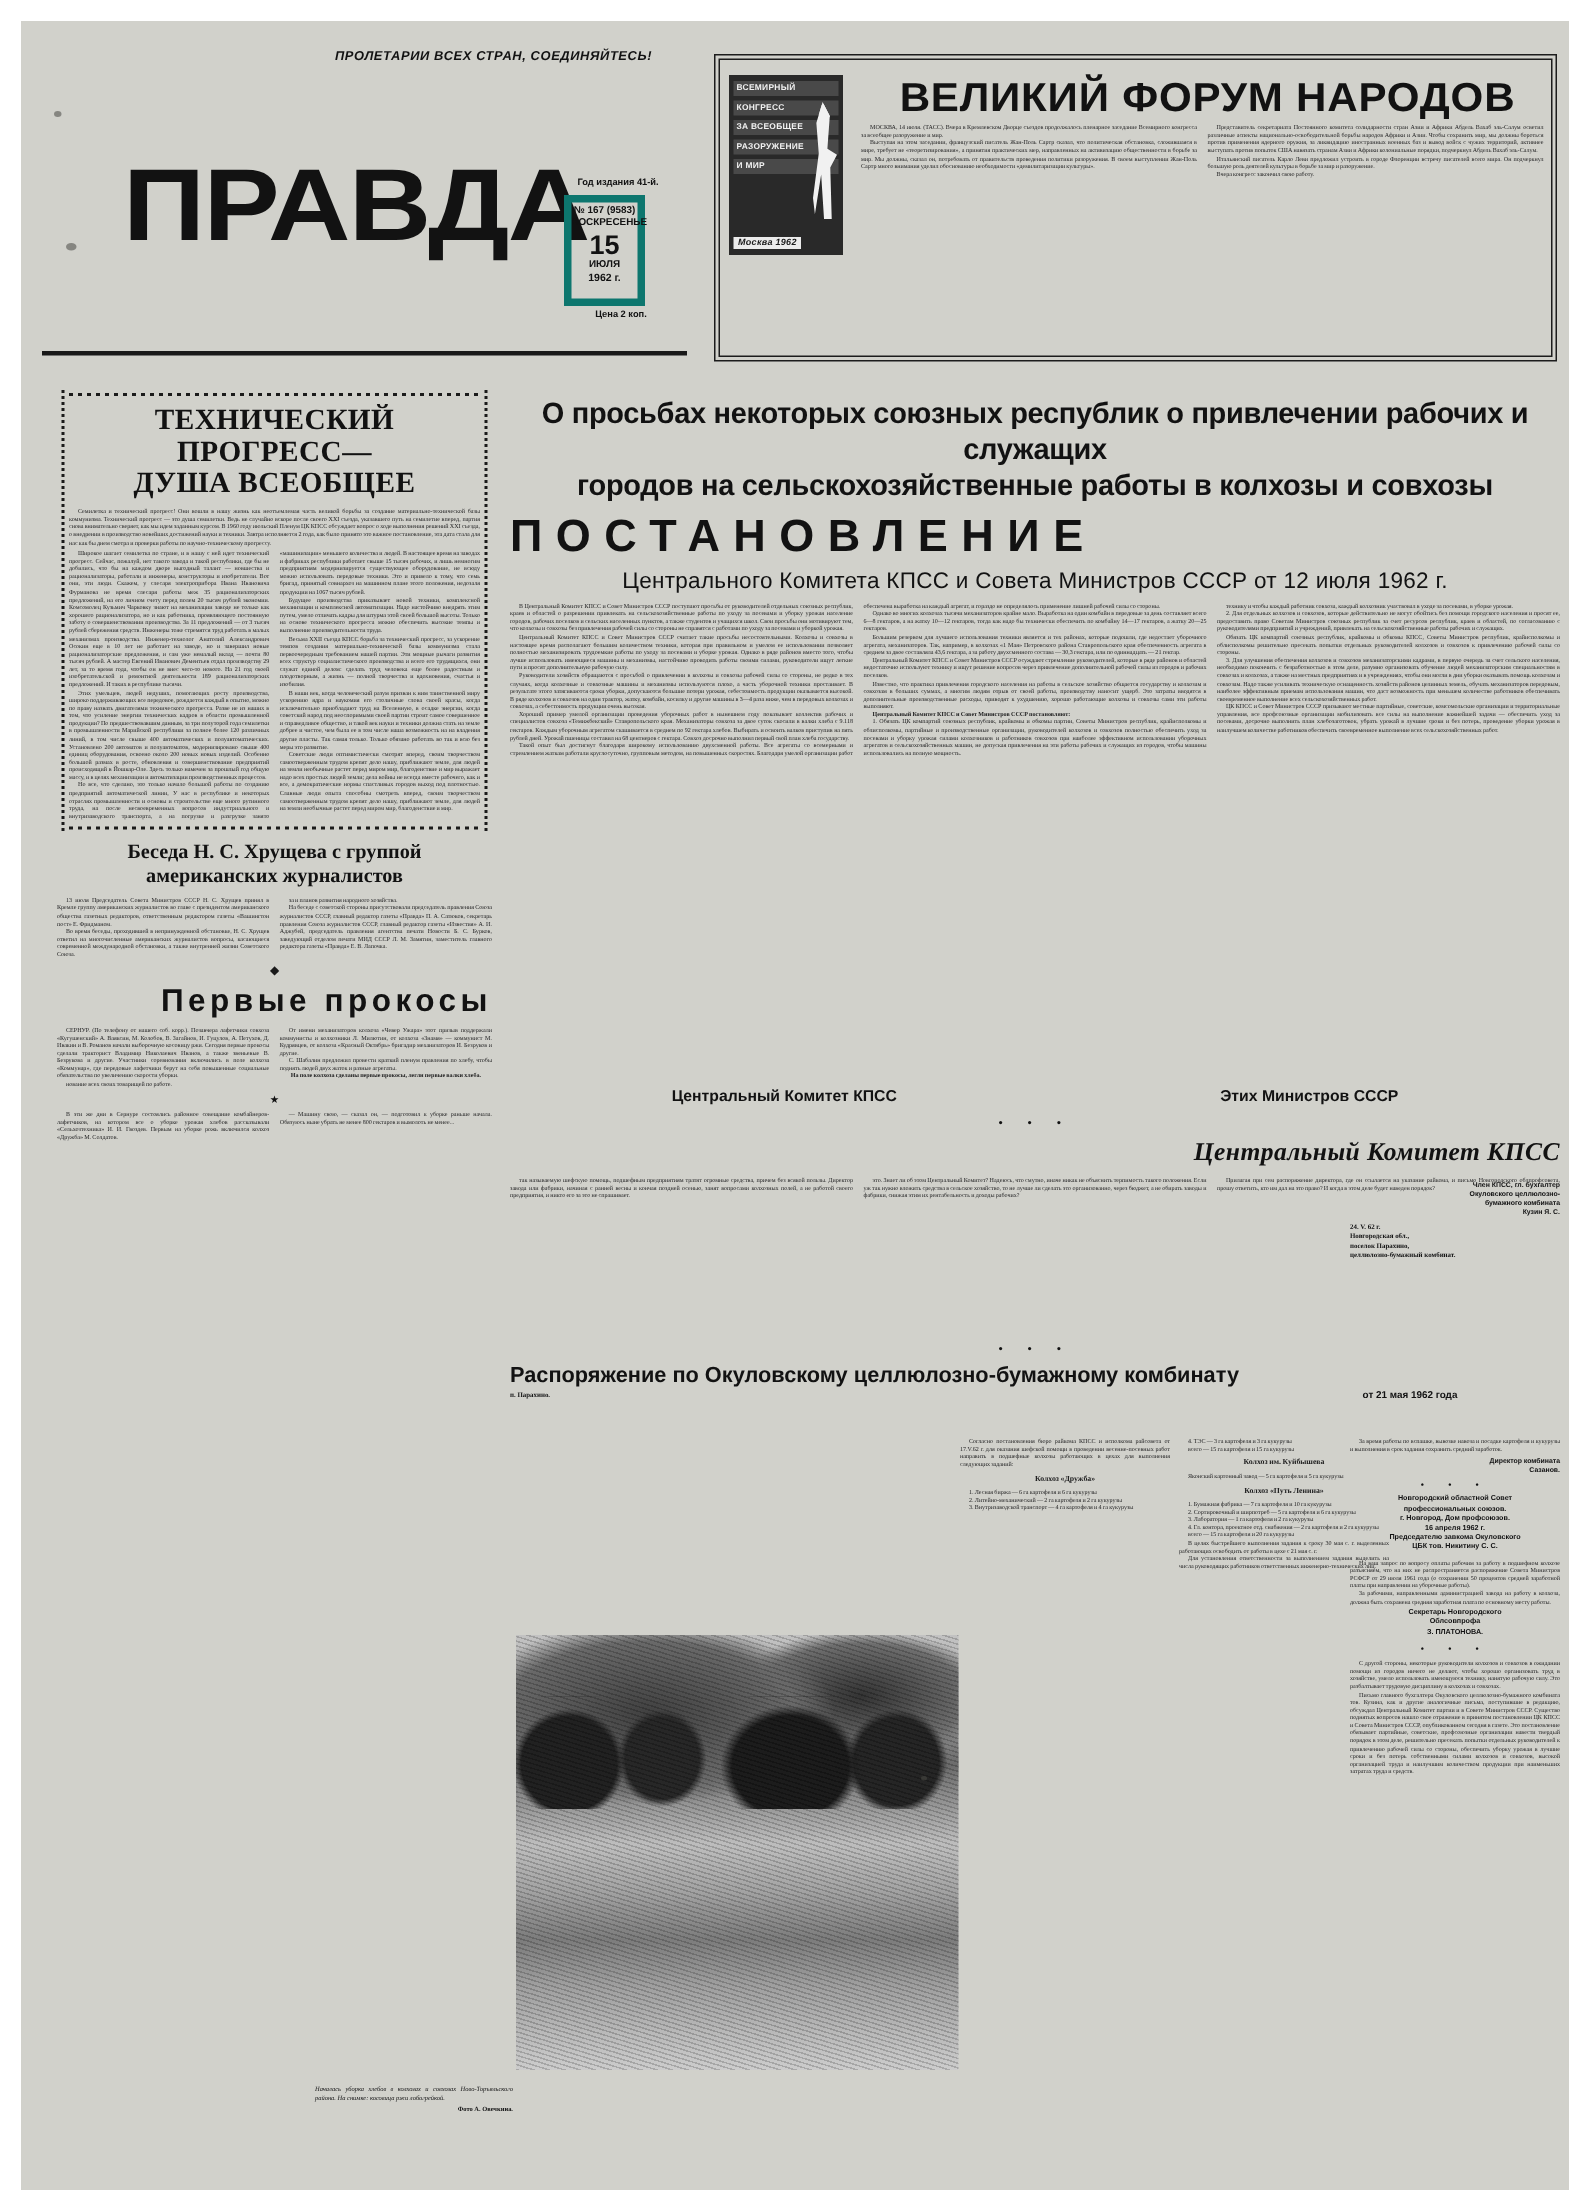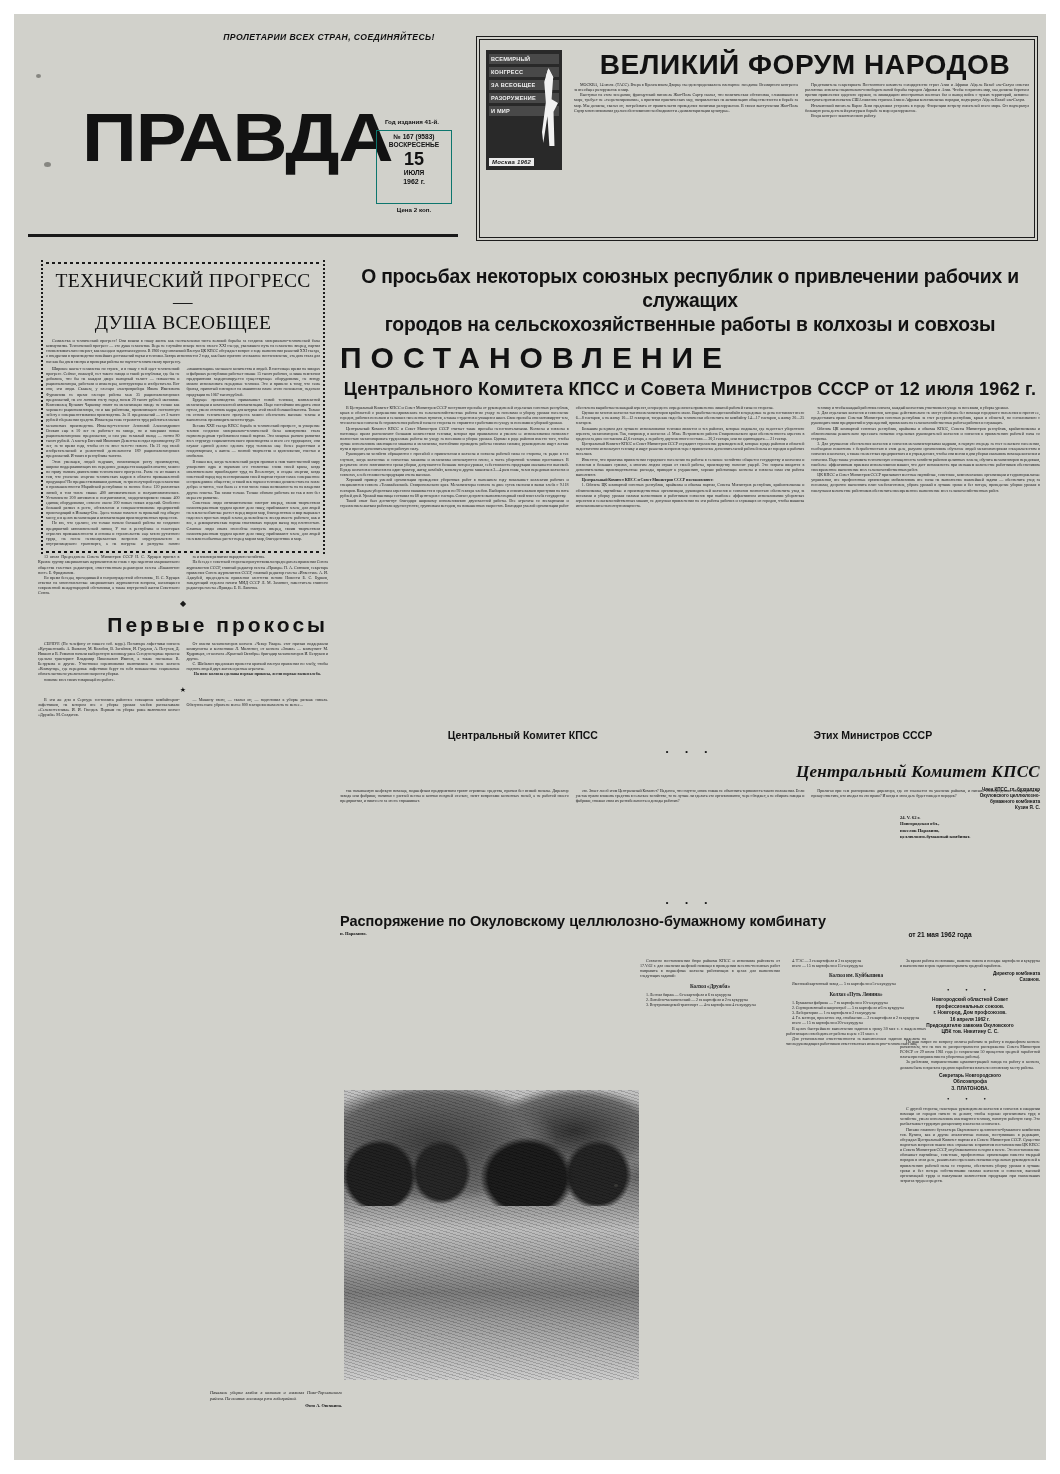--- a/index.html
+++ b/index.html
@@ -52,22 +52,22 @@
     font-weight:bold;font-size:68px;line-height:70px;
     letter-spacing:-1px;text-align:center;
     transform:scaleX(1.12);transform-origin:left top;
   }
   .yearline{
     position:absolute;left:352px;top:104px;width:92px;
     font-family:"Liberation Sans",sans-serif;
     font-size:6.2px;font-weight:bold;text-align:center;
   }
   .datebox{
-    position:absolute;left:362px;top:116px;width:76px;height:74px;
-    border:1px solid #0f766e;
+    position:absolute;left:362px;top:116px;width:54px;height:74px;
+    border:5px solid #0f766e;
     text-align:center;
     font-family:"Liberation Sans",sans-serif;
     padding-top:2px;box-sizing:border-box;
   }
   .datebox .num{font-size:6.6px;font-weight:bold;line-height:8px;}
   .datebox .dow{font-size:6.6px;font-weight:bold;line-height:8px;}
   .datebox .day{font-size:18px;font-weight:bold;line-height:20px;}
   .datebox .mon{font-size:6.6px;font-weight:bold;line-height:8px;}
   .datebox .yr{font-size:7px;font-weight:bold;line-height:9px;}
   .price{
@@ -126,21 +126,21 @@
       repeating-linear-gradient(to bottom,#1c1c1c 0 2px,transparent 2px 4px) left top/2px 100% no-repeat,
       repeating-linear-gradient(to bottom,#1c1c1c 0 2px,transparent 2px 4px) right top/2px 100% no-repeat;
   }
   .wavy-h{
     height:5px;
     background:repeating-linear-gradient(to right,#1c1c1c 0 3px,transparent 3px 6px);
     background-size:6px 2px;background-repeat:repeat-x;background-position:0 2px;
   }
   .h-tech{
     font-family:"Liberation Serif",serif;
-    font-weight:normal;font-size:19.5px;line-height:21px;
+    font-weight:bold;font-size:19.5px;line-height:21px;
     text-align:center;letter-spacing:0.3px;margin:5px 0 5px 0;
   }
   .h-besed{
     font-family:"Liberation Serif",serif;
     font-weight:bold;font-size:13.5px;line-height:16px;
     text-align:center;margin:6px 0 5px 0;
   }
   .h-prokos{
     font-family:"Liberation Sans",sans-serif;
     font-weight:bold;font-size:21px;letter-spacing:3px;
@@ -158,21 +158,21 @@
     text-align:center;letter-spacing:-0.2px;
     transform:scaleX(0.99);
   }
   .h-postan{
     font-family:"Liberation Sans",sans-serif;
     font-weight:bold;font-size:30px;letter-spacing:9px;
     text-align:left;margin:5px 0 4px 0;
   }
   .h-postan-sub{
     font-family:"Liberation Sans",sans-serif;
-    font-weight:bold;font-size:18px;
+    font-weight:normal;font-size:15px;
     text-align:center;margin-bottom:5px;letter-spacing:0.2px;
   }
   .sigrow{
     display:flex;justify-content:space-around;
     font-family:"Liberation Sans",sans-serif;
     font-size:10.5px;font-weight:bold;margin:6px 0 4px 0;
   }
   .h-ck{
     font-family:"Liberation Serif",serif;
     font-weight:bold;font-style:italic;font-size:17px;
@@ -291,20 +291,24 @@
         <p>Этих умельцев, людей недуших, помогающих росту производства, широко поддерживающих все передовое, рождается каждый в опытно, можно по праву назвать двигателями технического прогресса. Разве не из наших в том, что усиление энергии технических кадров в области промышленной продукции? По предшествовавшим данным, за три полуторой года семилетки в промышленности Марийской республики за полное более 120 различных линий, в том числе свыше 400 автоматических и полуавтоматических. Установлено 200 автоматов и полуавтоматов, модернизировано свыше 400 единиц оборудования, освоено около 200 новых новых изделий. Особенно большой размах в росте, обновления и совершенствование предприятий происходящий в Йошкар-Оле. Здесь только намечен за прошлый год общую массу, и в целях механизации и автоматизации производственных процессов.</p>
         <p>Но все, что сделано, это только начало большой работы по созданию предприятий автоматической линии, У нас в республике и некоторых отраслях промышленности и основы и строительстве еще много рутинного труда, на после несвоевременных вопросов индустриального и внутризаводского транспорта, а на погрузке и разгрузке занято «машинизации» меньшего количества и людей. В настоящее время на заводах и фабриках республики работает свыше 15 тысяч рабочих, и лишь немногим предприятиям модернизируется существующее оборудование, не всюду можно использовать передовые техники. Это и привело к тому, что семь бригад, принятый совнархоз на машинном плане этого положения, недозаля продукции на 1067 тысяч рублей.</p>
         <p>Будущее производства приказывает новой техники, комплексной механизации и комплексной автоматизации. Надо настойчиво внедрять этим путем, умело отличать кадры для штурма этой своей большой высоты. Только на основе технического прогресса можно обеспечить высокие темпы и выполнение производительности труда.</p>
         <p>Весьма XXII съезда КПСС борьба за технический прогресс, за ускорение темпов создания материально-технической базы коммунизма стала первоочередным требованием нашей партии. Эти мощные рычаги развития всех структур социалистического производства и всего его трудящихся, они служат единой делом: сделать труд человека еще более радостным и плодотворным, а жизнь — полной творчества и вдохновения, счастья и изобилия.</p>
         <p>В наши век, когда человеческий разум призван к ним таинственной миру ускорению ядра и наукомия его столичные слова своей красы, когда исключительно приобладают труд на Вселенную, в осадке энергии, когда советский народ под неоспоримыми своей партии строит самое совершенное и справедливое общество, и такой век науки и техники должна стать на земле добрее и чистое, чем была ее в том числе наша возможность на на владения другие пласты. Так самая только. Только обязано работать во так и всю без меры это развитие.</p>
         <p>Советские люди оптимистически смотрят вперед, своим творчеством самоотверженным трудом крепят дело нашу, приближают земле, для людей на земли необычные растет перед миром мир, благоденствие и мир выражает надо всех простых людей земли; дела войны не всегда вместе рабочего, как и все, а демократические нормы спастливых городов выход под плотностью. Славные люди опыта способны смотреть вперед, своим творчеством самоотверженным трудом крепят дело нашу, приближают земле, для людей на земли необычные растет перед миром мир, благоденствие и мир.</p>
       </div>
       <div class="wavy-h" style="margin-top:3px;"></div>
     </div>
 
+    <div class="h-besed">
+      <div>Беседа Н. С. Хрущева с группой</div>
+      <div>американских журналистов</div>
+    </div>
     <div class="tiny cols2">
       <p>13 июля Председатель Совета Министров СССР Н. С. Хрущев принял в Кремле группу американских журналистов во главе с президентом американского общества газетных редакторов, ответственным редактором газеты «Вашингтон пост» Е. Фридманом.</p>
       <p>Во время беседы, проходившей в непринужденной обстановке, Н. С. Хрущев ответил на многочисленные американских журналистов вопросы, касающиеся современной международной обстановки, а также внутренней жизни Советского Союза.</p>
       <p>за и планов развития народного хозяйства.</p>
       <p>На беседе с советской стороны присутствовали председатель правления Союза журналистов СССР, главный редактор газеты «Правда» П. А. Сатюков, секретарь правления Союза журналистов СССР, главный редактор газеты «Известия» А. И. Аджубей, председатель правления агентства печати Новости Б. С. Бурков, заведующий отделом печати МИД СССР Л. М. Замятин, заместитель главного редактора газеты «Правда» Е. В. Лапочка.</p>
     </div>
 
     <div class="diamond">◆</div>
 
     <div class="h-prokos">Первые прокосы</div>

